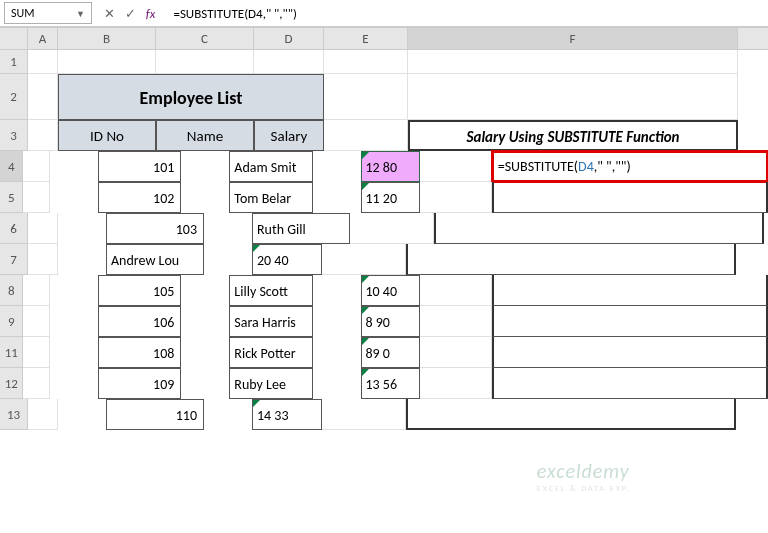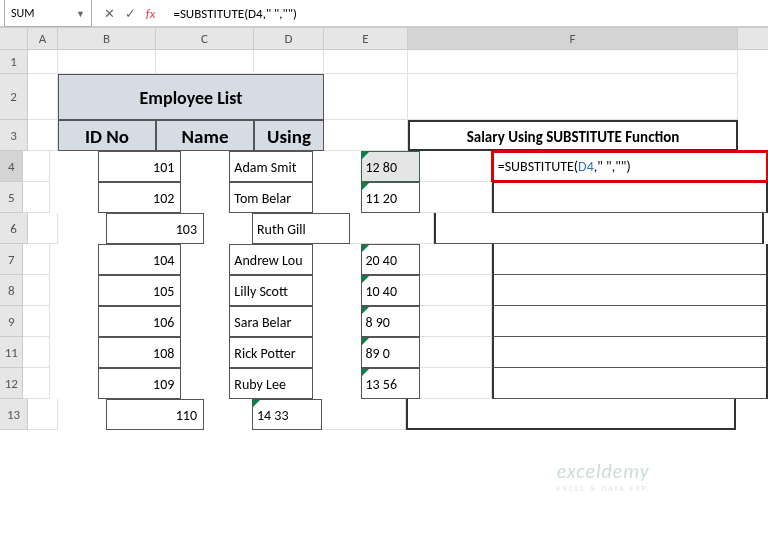--- a/index.html
+++ b/index.html
@@ -1,60 +1,60 @@
 <!DOCTYPE html>
 <html><head>
 <meta charset="utf-8">
 <style>
 * { box-sizing: border-box; margin: 0; padding: 0; }
 body { font-family: Calibri, Arial, sans-serif; font-size: 14px; background: #fff; width: 768px; height: 533px; overflow: hidden; position: relative; }
 
 .formula-bar { display: flex; align-items: center; height: 28px; border-bottom: 2px solid #ccc; background: #fff; }
-.name-box { width: 88px; height: 28px; border: 1px solid #b0b0b0; display: flex; align-items: center; padding: 0 6px; font-size: 12px; margin-left: 4px; position: relative; }
+.name-box { width: 88px; height: 22px; border: 1px solid #b0b0b0; display: flex; align-items: center; padding: 0 6px; font-size: 12px; margin-left: 4px; position: relative; }
 .name-box .dd { margin-left: auto; font-size: 9px; color: #666; }
 .fb-btns { display: flex; gap: 10px; padding: 0 12px; color: #666; font-size: 13px; align-items: center; }
-.fx { font-style: italic; font-size: 13px; color: #ef4444; }
+.fx { font-style: italic; font-size: 13px; color: #701a75; }
 .formula-input { flex: 1; padding: 0 6px; font-size: 13px; }
 
 .sheet { position: relative; }
 .col-headers { display: flex; height: 22px; background: #e6e6e6; border-bottom: 1px solid #ccc; }
 .corner { width: 28px; background: #e6e6e6; border-right: 1px solid #ccc; }
 .ch { border-right: 1px solid #ccc; text-align: center; font-size: 13px; color: #555; line-height: 22px; background: #e6e6e6; }
 .ch.sel { background: #d4d4d4; }
 
 .rows { }
 .row { display: flex; height: 31px; }
 .rh { width: 28px; background: #e6e6e6; border-right: 1px solid #ccc; border-bottom: 1px solid #ccc; text-align: center; font-size: 13px; color: #555; line-height: 31px; }
 .rh.sel { background: #d4d4d4; }
 .cell { border-right: 1px solid #e0e0e0; border-bottom: 1px solid #e0e0e0; padding: 0 4px; line-height: 31px; overflow: hidden; white-space: nowrap; position: relative; }
 
 .w-A { width: 30px; } .w-B { width: 98px; } .w-C { width: 98px; } .w-D { width: 70px; } .w-E { width: 84px; } .w-F { width: 330px; }
 
 .title-cell { background: #d6dce4; border: 1px solid #555; font-weight: bold; font-size: 18px; text-align: center; line-height: 46px; }
-.hdr-cell { background: #d6dce4; border: 1px solid #555; font-weight: bold; font-size: 19px; text-align: center; }
+.hdr-cell { background: #d6dce4; border: 1px solid #555; font-weight: normal; font-size: 15px; text-align: center; }
 .data-cell { border: 1px solid #555; font-size: 14px; margin-left: 48px; }
 .id-cell { text-align: right; padding-right: 6px; }
 .name-cell { text-align: left; }
 .sal-cell { text-align: left; }
 
-.f-hdr { border: 2px solid #333; font-weight: bold; font-size: 15px; text-align: center; }
+.f-hdr { border: 2px solid #333; font-weight: bold; font-size: 15px; text-align: center; font-style: italic; }
 .f-cell { border-left: 2px solid #333; border-right: 2px solid #333; border-bottom: 1px solid #555; }
 .f-cell.last { border-bottom: 2px solid #333; }
 
 .green-tri::after { content: ""; position: absolute; top: 0; left: 0; border-top: 7px solid #0b8043; border-right: 7px solid transparent; }
 
-.active-dash { outline: 1px dashed #217346; outline-offset: -1px; background: #e5e5e5; }
+.active-dash { outline: 1px dashed #217346; outline-offset: -1px; background: #f0abfc; }
 .active-sel { outline: 2px solid #217346; outline-offset: -1px; }
 .red-box { outline: 3px solid #d00; outline-offset: -2px; }
 .ref-d4 { color: #2e75b6; }
 
 .row.r1 { height: 24px; } .row.r1 .rh { line-height: 24px; }
 .row.r2 { height: 46px; } .row.r2 .cell { line-height: 46px; } .row.r2 .rh { line-height: 46px; }
 
-.watermark { position: absolute; right: 117px; bottom: 40px; opacity: 0.25; font-size: 20px; color: #2a7a4a; font-style: italic; letter-spacing: 1px; pointer-events: none; }
+.watermark { position: absolute; right: 137px; bottom: 40px; opacity: 0.25; font-size: 20px; color: #2a7a4a; font-style: italic; letter-spacing: 1px; pointer-events: none; }
 .watermark small { display: block; font-size: 8px; letter-spacing: 2px; color: #888; font-style: normal; }
 </style>
 </head>
 <body>
 
 <div class="formula-bar">
   <div class="name-box">
     <span>SUM</span>
     <span class="dd">▼</span>
   </div>
@@ -94,21 +94,21 @@
       <div class="cell title-cell" style="width:266px">Employee List</div>
       <div class="cell w-E"></div>
         <div class="cell w-F"></div>
     </div>
 
     <div class="row">
         <div class="rh">3</div>
         <div class="cell w-A"></div>
       <div class="cell w-B hdr-cell">ID No</div>
       <div class="cell w-C hdr-cell">Name</div>
-      <div class="cell w-D hdr-cell">Using</div>
+      <div class="cell w-D hdr-cell">Salary</div>
       <div class="cell w-E"></div>
       <div class="cell w-F f-hdr">Salary Using SUBSTITUTE Function</div>
     </div>
 
     <div class="row">
         <div class="rh sel">4</div>
         <div class="cell w-A"></div>
       <div class="cell w-B data-cell id-cell">101</div>
       <div class="cell w-C data-cell name-cell">Adam  Smit</div>
       <div class="cell w-D data-cell sal-cell green-tri active-dash">12 80</div>
@@ -129,40 +129,39 @@
         <div class="rh">6</div>
         <div class="cell w-A"></div>
       <div class="cell w-B data-cell id-cell">103</div>
       <div class="cell w-C data-cell name-cell">  Ruth Gill</div>
       <div class="cell w-E"></div>
       <div class="cell w-F f-cell"></div>
     </div>
     <div class="row">
         <div class="rh">7</div>
         <div class="cell w-A"></div>
-      <div class="cell w-B data-cell id-cell">104</div>
       <div class="cell w-C data-cell name-cell">Andrew   Lou</div>
       <div class="cell w-D data-cell sal-cell green-tri">20 40</div>
       <div class="cell w-E"></div>
       <div class="cell w-F f-cell"></div>
     </div>
     <div class="row">
         <div class="rh">8</div>
         <div class="cell w-A"></div>
       <div class="cell w-B data-cell id-cell">105</div>
       <div class="cell w-C data-cell name-cell">  Lilly  Scott</div>
       <div class="cell w-D data-cell sal-cell green-tri">10 40</div>
       <div class="cell w-E"></div>
       <div class="cell w-F f-cell"></div>
     </div>
     <div class="row">
         <div class="rh">9</div>
         <div class="cell w-A"></div>
       <div class="cell w-B data-cell id-cell">106</div>
-      <div class="cell w-C data-cell name-cell">Sara   Belar</div>
+      <div class="cell w-C data-cell name-cell">Sara   Harris</div>
       <div class="cell w-D data-cell sal-cell green-tri">8 90</div>
       <div class="cell w-E"></div>
       <div class="cell w-F f-cell"></div>
     </div>
     <div class="row">
         <div class="rh">11</div>
         <div class="cell w-A"></div>
       <div class="cell w-B data-cell id-cell">108</div>
       <div class="cell w-C data-cell name-cell">  Rick  Potter</div>
       <div class="cell w-D data-cell sal-cell green-tri">89 0</div>

